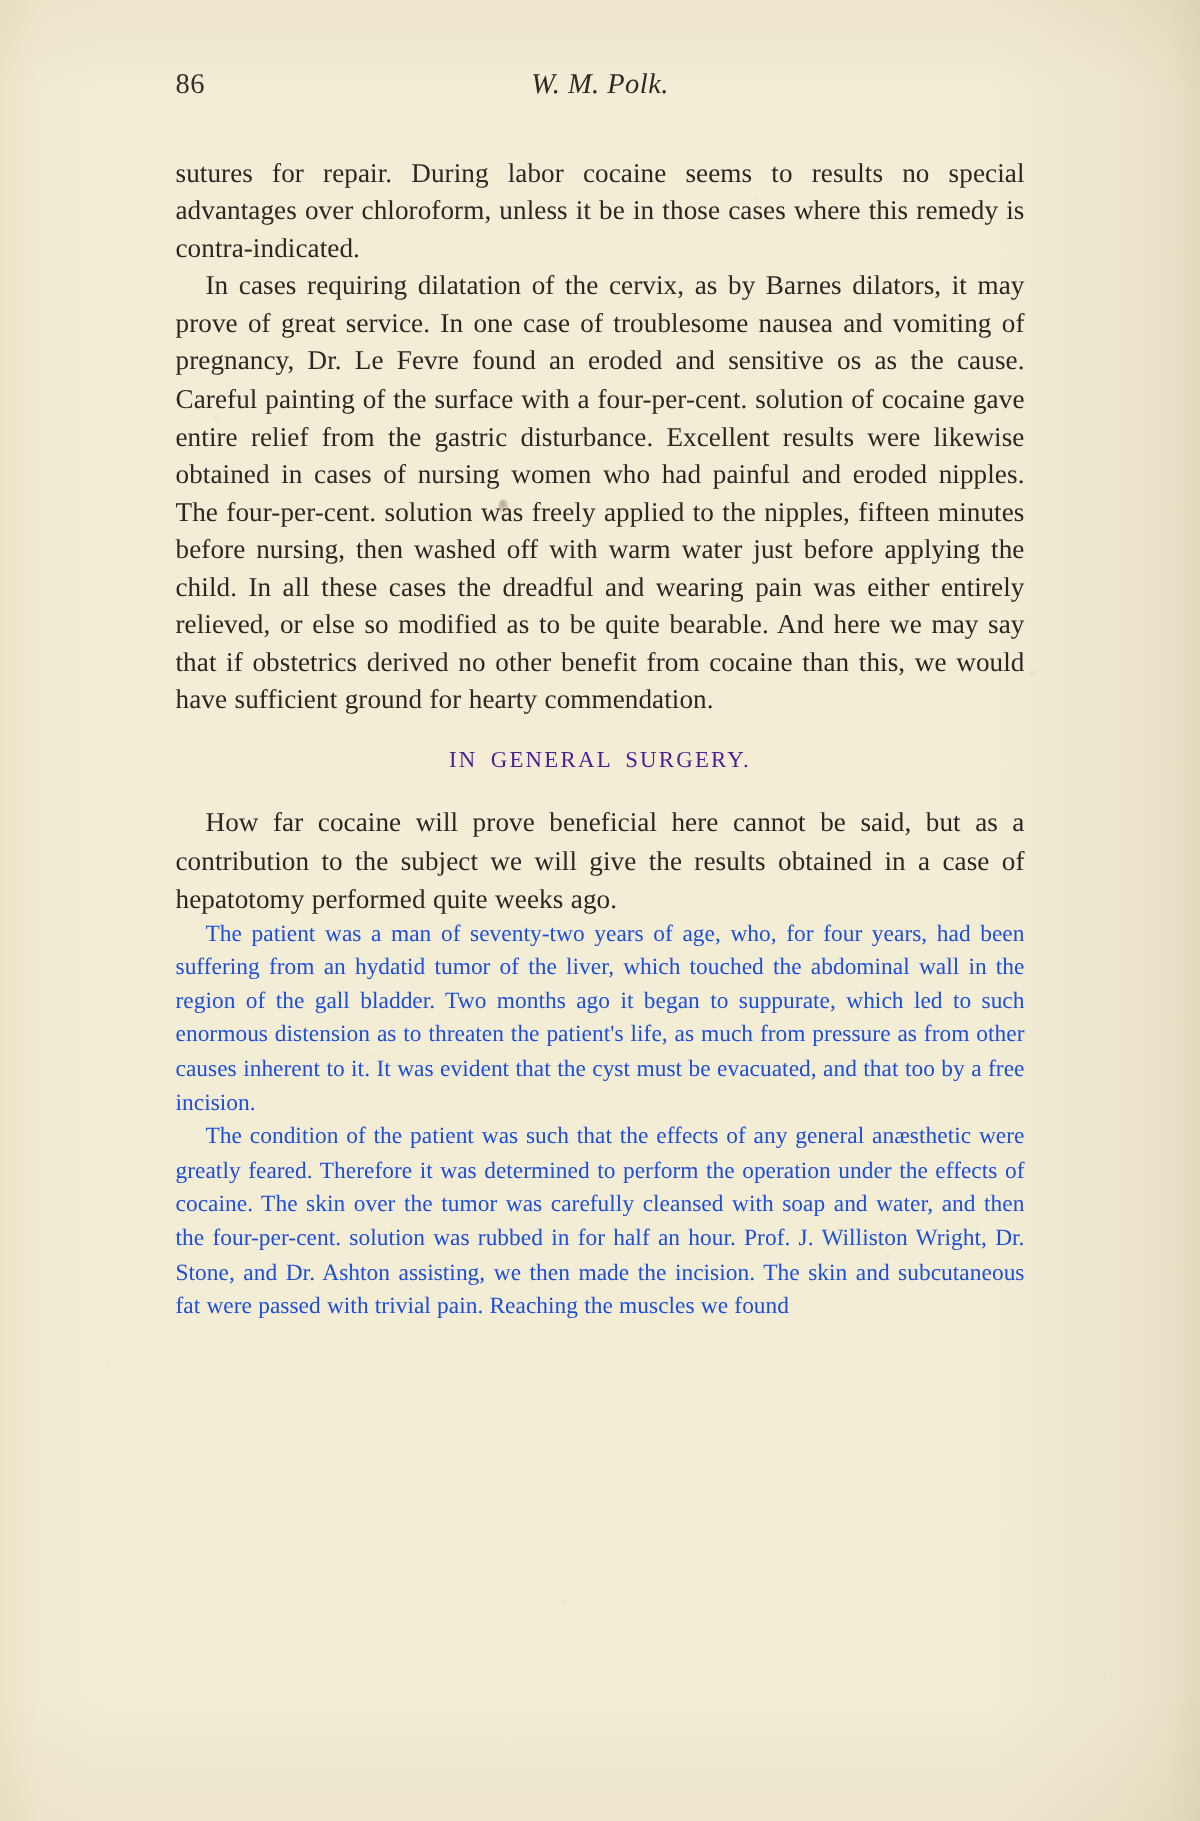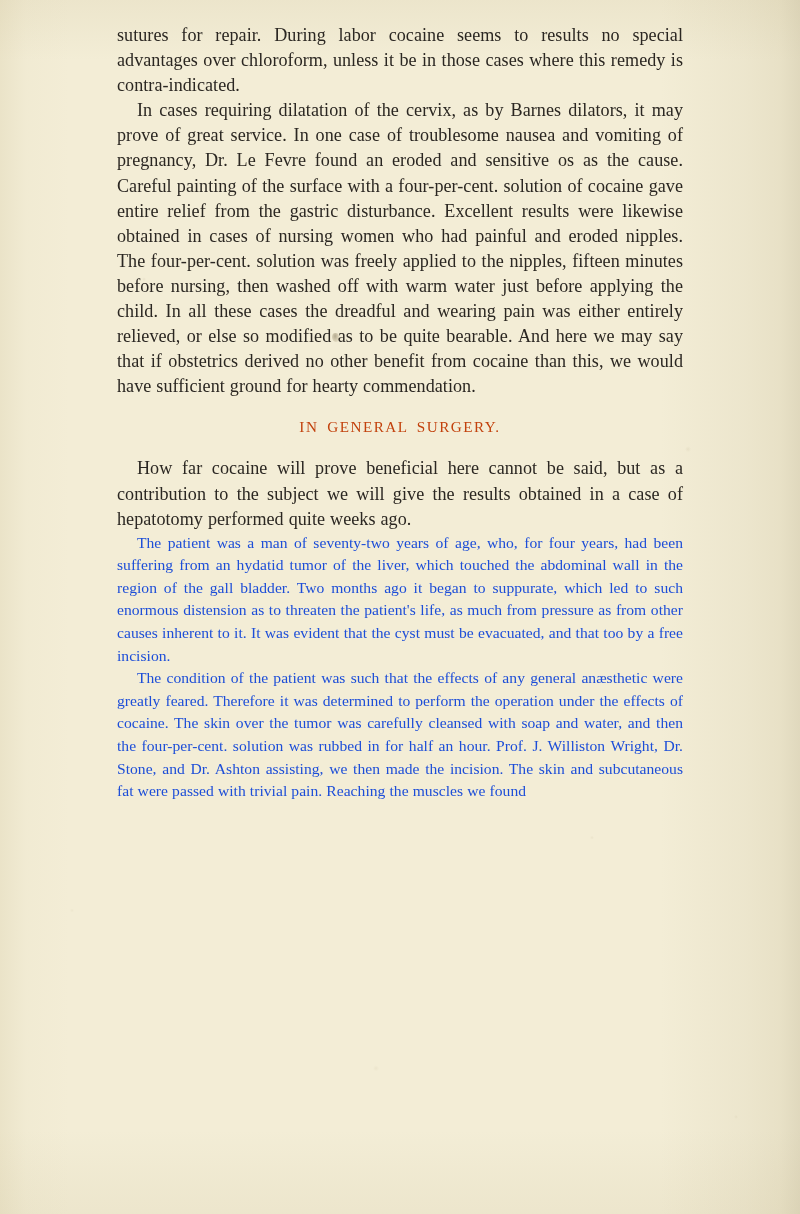--- a/index.html
+++ b/index.html
@@ -115,21 +115,21 @@
     text-indent: 0;
   }
 
   
   .section-heading {
     text-align: center;
     font-size: 15.2px;
     letter-spacing: 1.5px;
     word-spacing: 3.5px;
     margin: 19px 0 20px 0;
-    color: #c2410c;
+    color: #4c1d95;
   }
 
   
   .smudge {
     position: absolute;
     left: 215px;
     top: 333px;
     width: 7px;
     height: 9px;
     border-radius: 50% 50% 45% 55%;
@@ -141,20 +141,24 @@
   }
 </style>
 </head>
 <body>
 
 <div class="paper"></div>
 <div class="speckles"></div>
 
 <div class="page">
 
+  <div class="running-head">
+    <span class="folio">86</span>
+    <div class="head-title">W. M. Polk.</div>
+  </div>
 
   <div class="body-large">
     <p class="flush">sutures for repair.  During labor cocaine seems to results no special advantages over chloroform, unless it be in those cases where this remedy is contra-indicated.</p>
     <p>In cases requiring dilatation of the cervix, as by Barnes dilators, it may prove of great service.  In one case of troublesome nausea and vomiting of pregnancy, Dr. Le Fevre found an eroded and sensitive os as the cause.  Careful painting of the surface with a four-per-cent. solution of cocaine gave entire relief from the gastric disturbance.  Excellent results were likewise obtained in cases of nursing women who had painful and eroded nipples.  The four-per-cent. solution was freely applied to the nipples, fifteen minutes before nursing, then washed off with warm water just before applying the child.  In all these cases the dreadful and wearing pain was either entirely relieved, or else so modified as to be quite bearable.  And here we may say that if obstetrics derived no other benefit from cocaine than this, we would have sufficient ground for hearty commendation.</p>
   </div>
 
   <div class="section-heading">IN GENERAL SURGERY.</div>
 
   <div class="body-large" style="margin-top:0">
     <p>How far cocaine will prove beneficial here cannot be said, but as a contribution to the subject we will give the results obtained in a case of hepatotomy performed quite weeks ago.</p>

